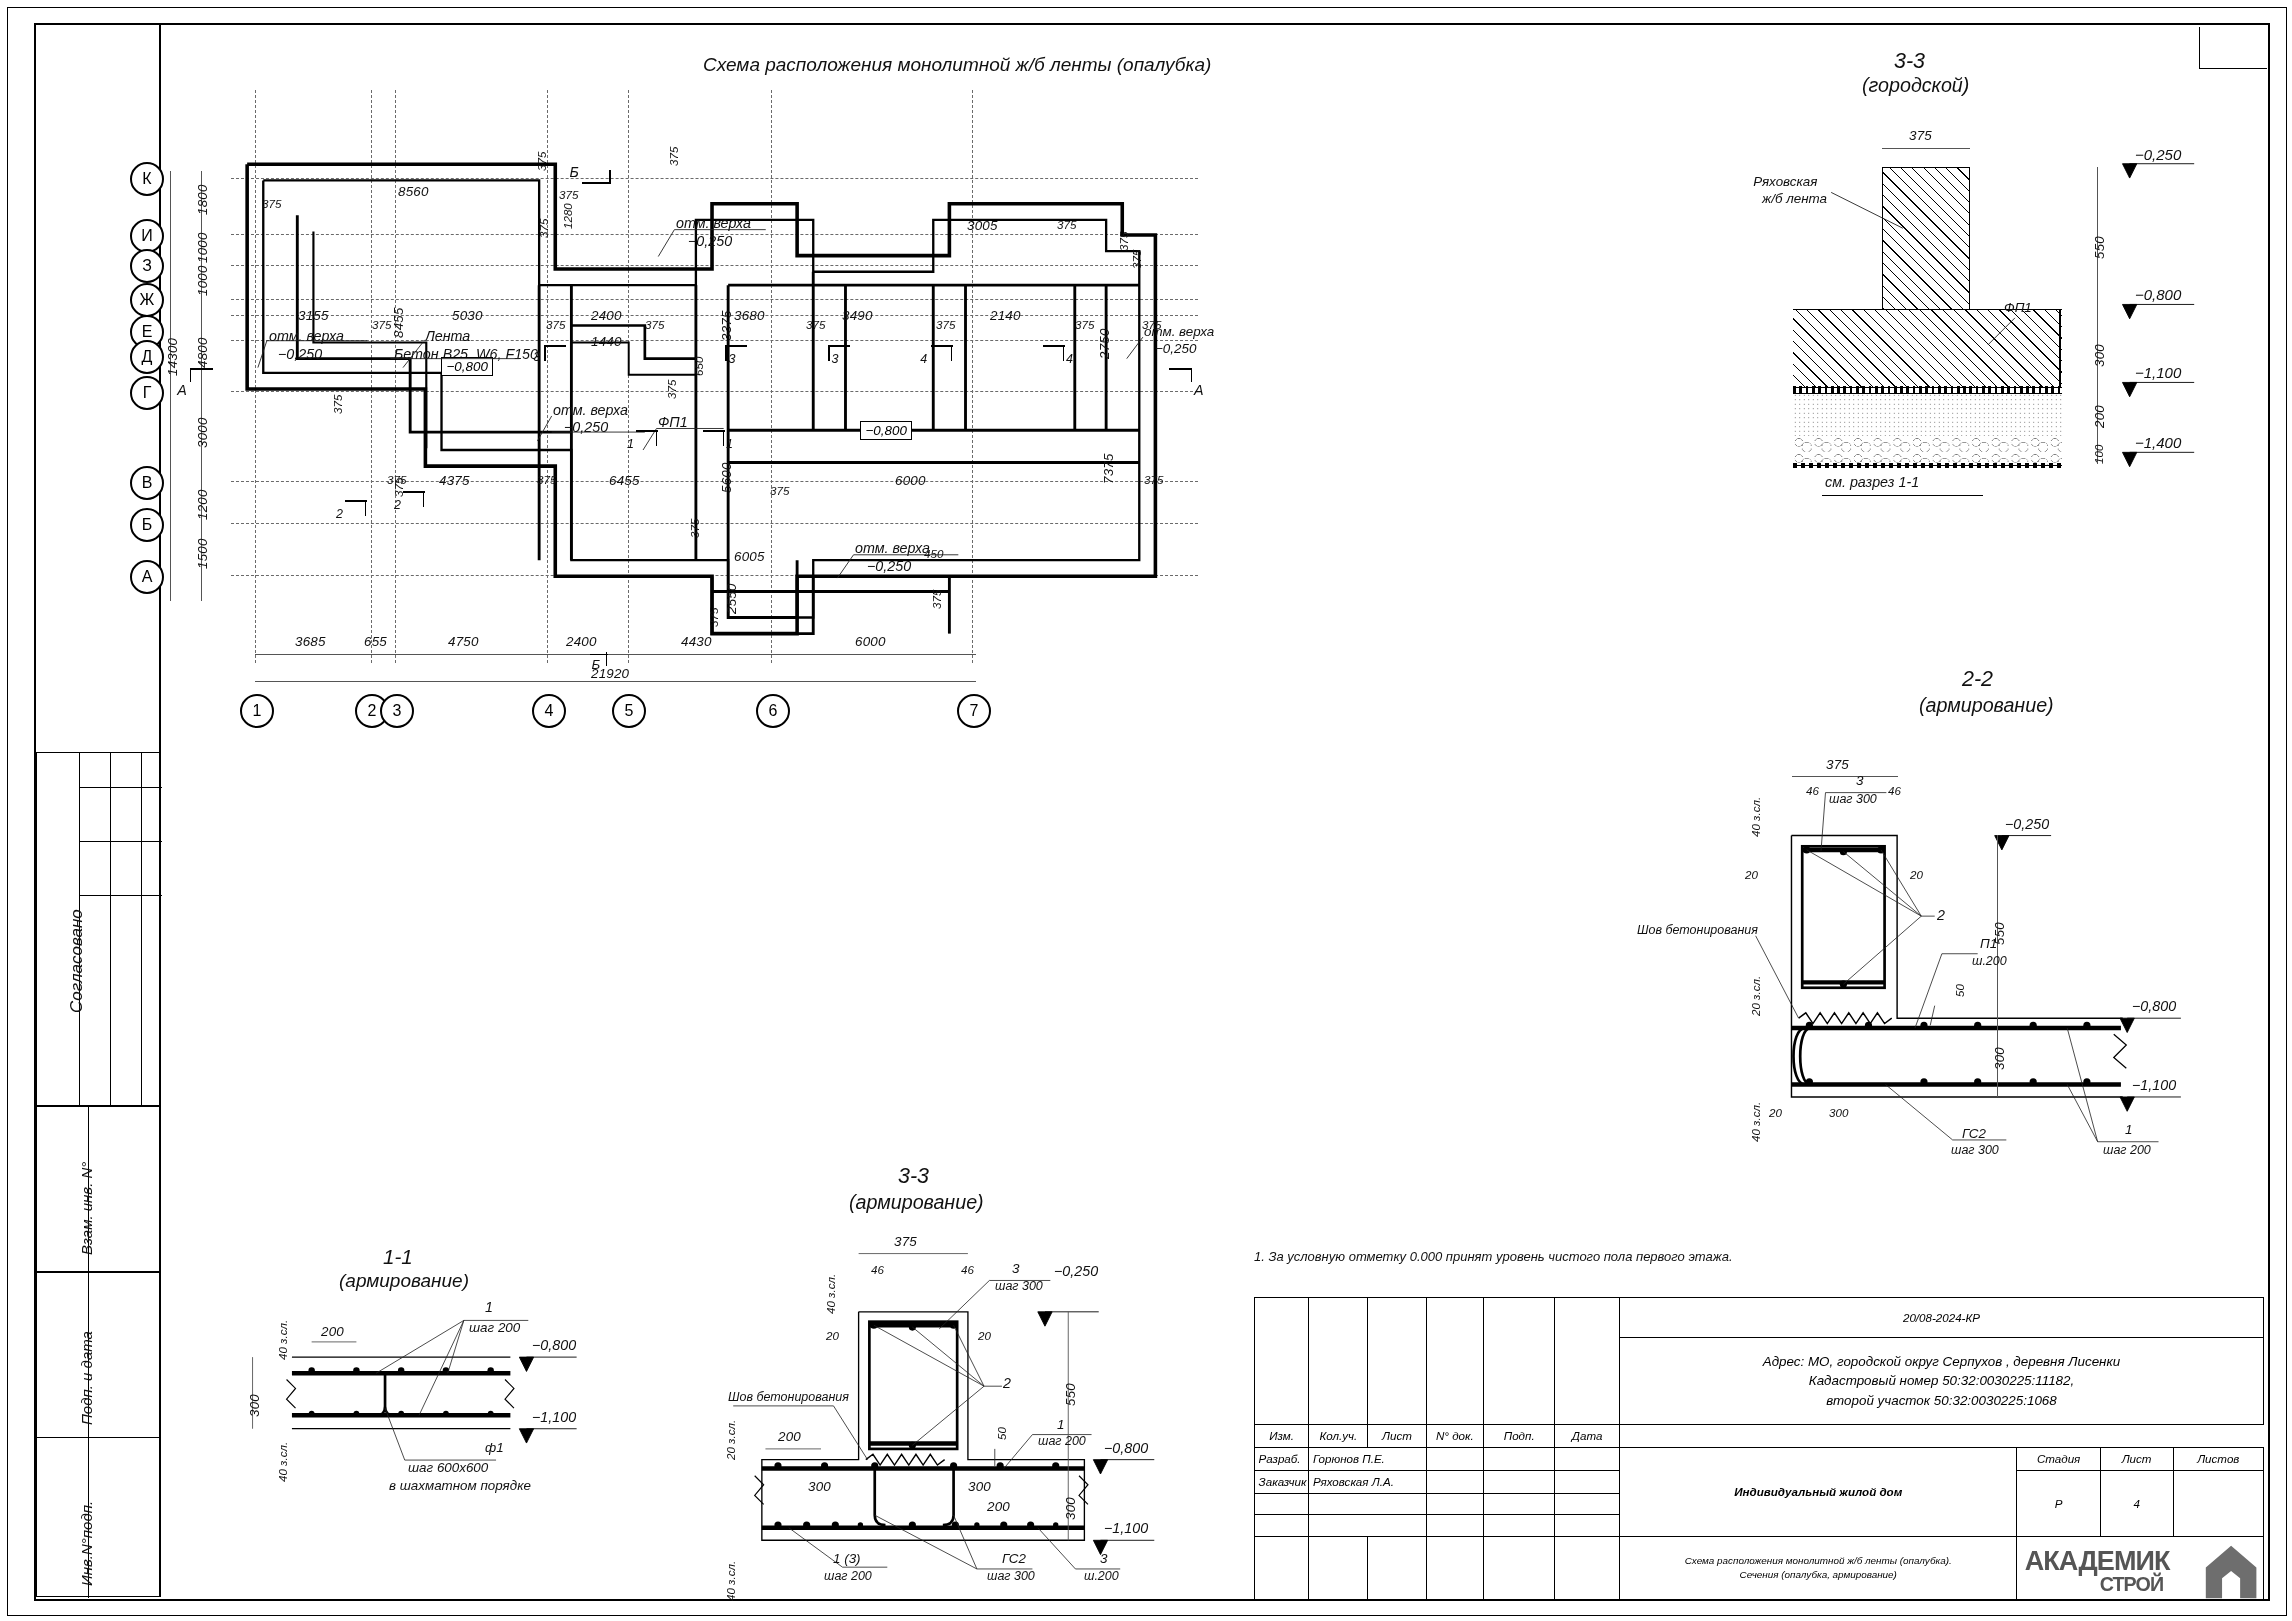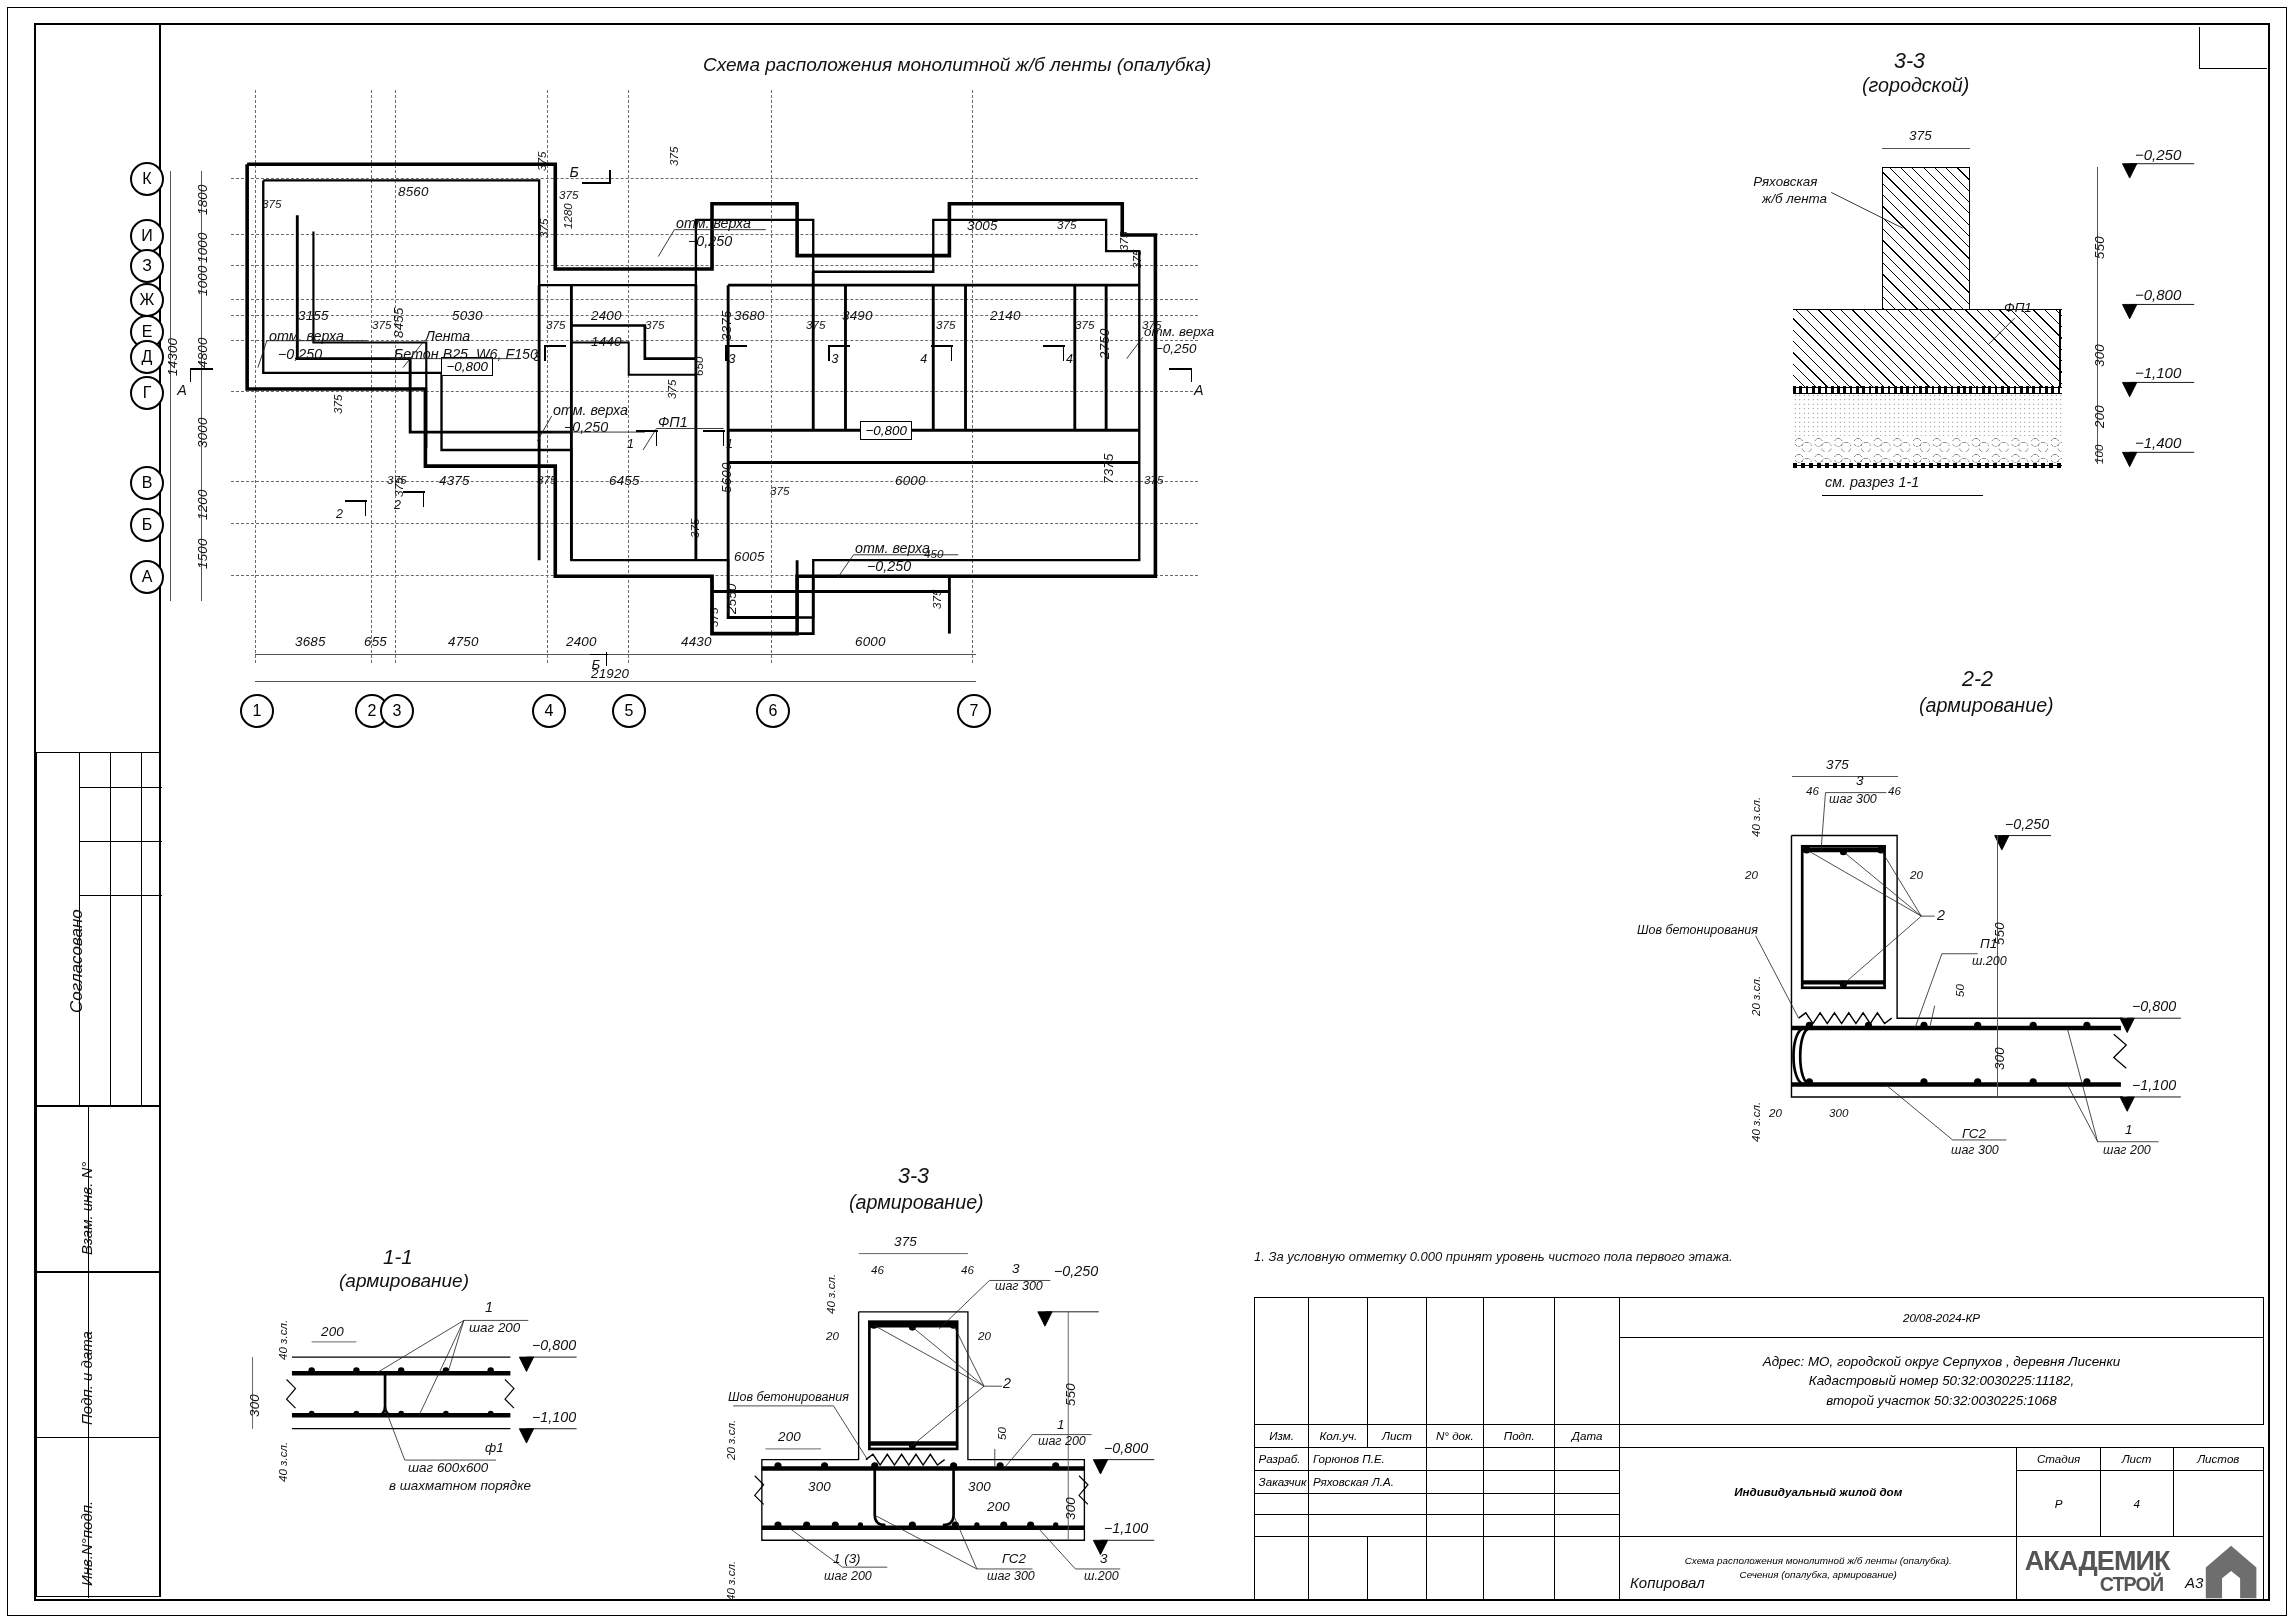--- a/index.html
+++ b/index.html
@@ -777,19 +777,15 @@
               <path d="M30,2 L58,26 L58,60 L40,60 L40,38 L30,30 L20,38 L20,60 L2,60 L2,26 Z" fill="#6e6e6e"></path>
               <circle cx="30" cy="44" r="8" fill="#fff"></circle>
             </svg>
           </div>
         </td>
       </tr>
     </tbody>
       </table>
   </div>
 
-  <div class="abs" style="left:1254px;top:1574px;width:1010px;height:23px;">
-    <span class="txt" style="left:376px;top:0;font-size:15px;">Копировал</span>
-    <span class="txt" style="left:931px;top:0;font-size:15px;">A3</span>
-  </div>
 
 </div>
 
 
 </body></html>

